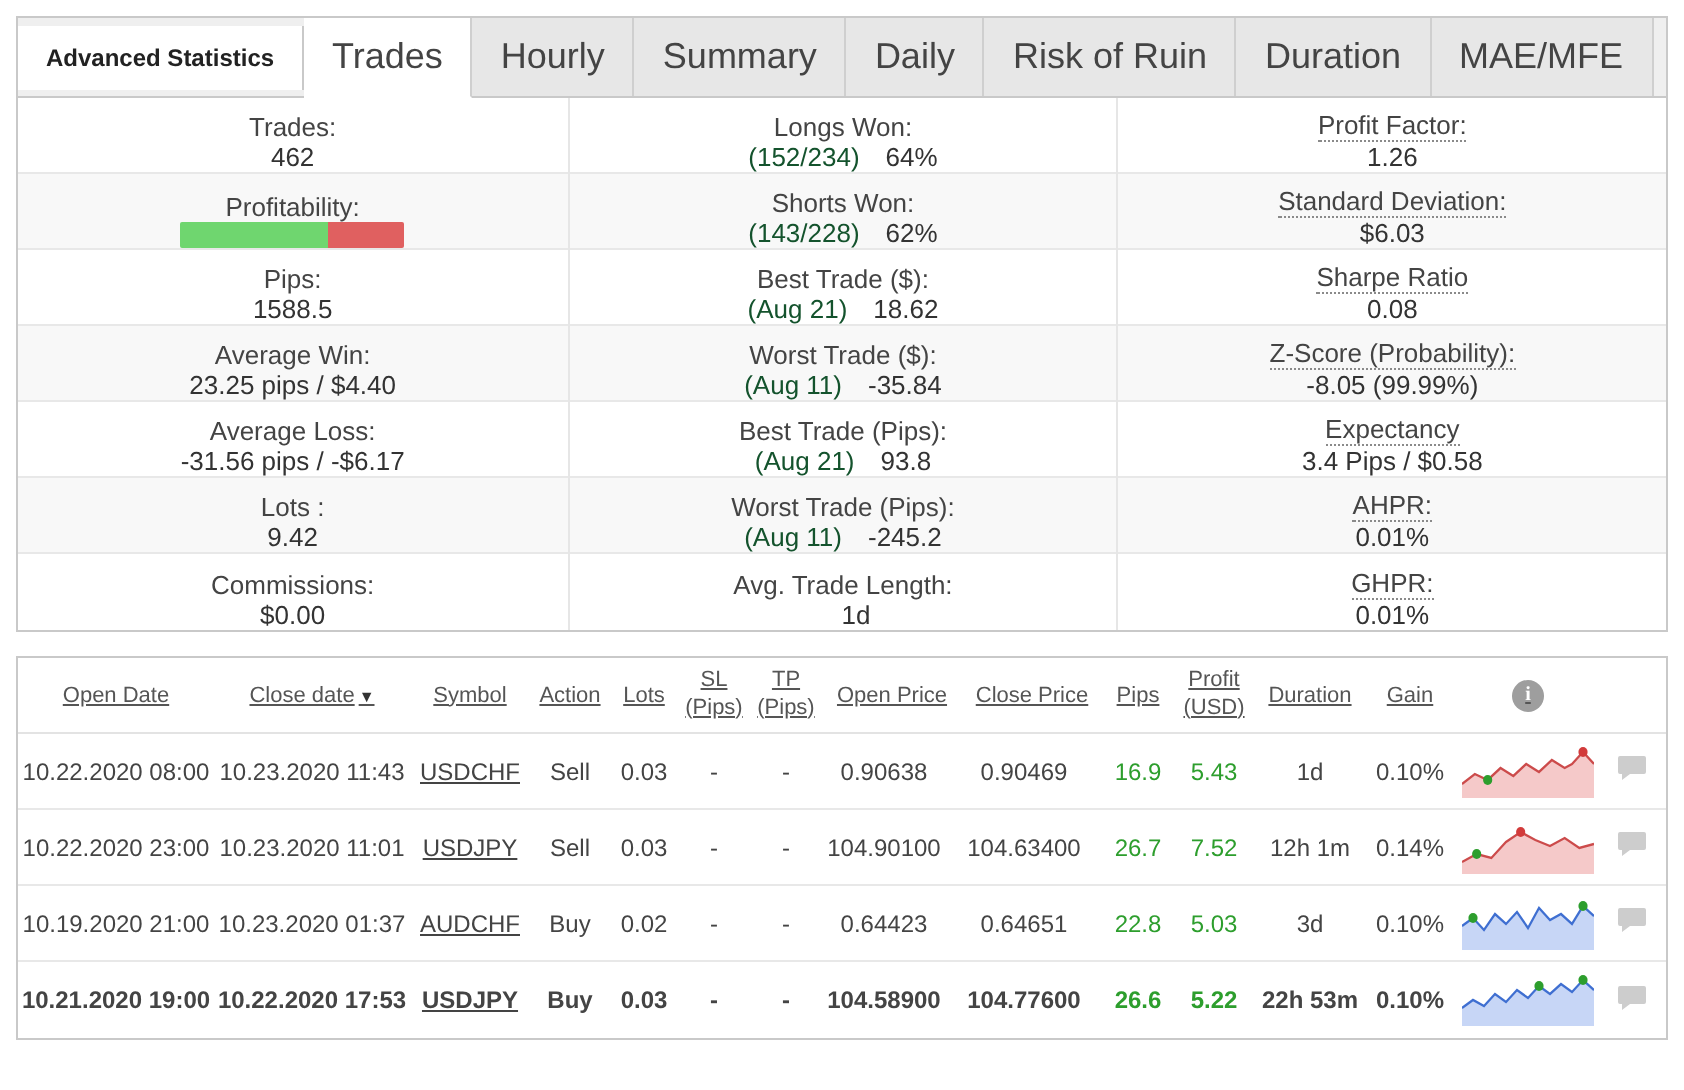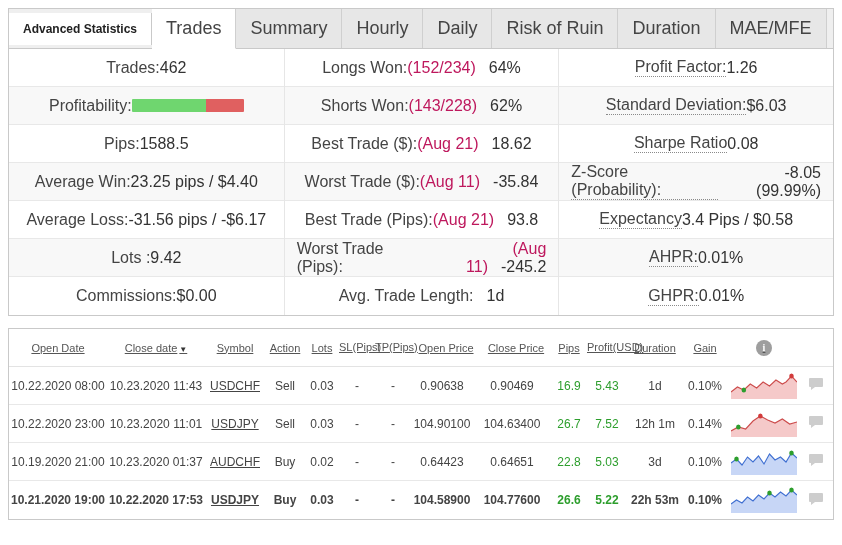--- a/index.html
+++ b/index.html
@@ -14,41 +14,41 @@
               padding: 9px 14px; border-right: 1px solid #c9c9c9; }
   .tab { font-size: 18px; color: #444; padding: 9px 14px; background: #e7e7e7;
          border-right: 1px solid #cfcfcf; cursor: pointer; position: relative; }
   .tab.active { background: #fff; border-bottom: 1px solid #fff; margin-bottom: -1px; }
   .menu-dots { margin-left: auto; align-self: center; padding: 0 12px; color: #9a9a9a;
                font-weight: bold; font-size: 13px; letter-spacing: 1px; cursor: pointer; }
 
   
   .statgrid { display: grid; grid-template-columns: 1fr 1fr 1fr; }
   .statcol + .statcol { border-left: 1px solid #e6e6e6; }
-  .srow { display: flex; justify-content: center; align-items: center;
-          height: 38px; padding: 0 12px; border-bottom: 1px solid #e8e8e8; font-size: 16px; }
+  .srow { display: flex; justify-content: flex-end; align-items: center;
+          height: 38px; padding: 0 12px; border-bottom: 1px solid #e8e8e8; font-size: 13px; flex-direction: column; }
   .srow:nth-child(even) { background: #f8f8f8; }
   .srow:last-child { border-bottom: none; }
   .slabel { color: #444; }
   .slabel.dotted { border-bottom: 1px dotted #8a8a8a; cursor: help; }
   .svalue { color: #333; text-align: right; }
-  .pre { color: #be185d; margin-right: 13px; }
+  .pre { color: #14532d; margin-right: 13px; }
 
   .pbar { width: 112px; height: 13px; display: flex; border-radius: 1px; overflow: hidden; }
   .pbar .g { background: #6fd66f; width: 66%; height: 100%; }
   .pbar .r { background: #e06060; width: 34%; height: 100%; }
 
   
   .thead { display: flex; align-items: center; height: 38px; border-bottom: 1px solid #e3e3e3;
            font-size: 11px; color: #555; text-decoration: underline; }
   .trow  { display: flex; align-items: center; height: 38px; border-bottom: 1px solid #e8e8e8;
            font-size: 12px; color: #444; }
   .trow:last-child { border-bottom: none; font-weight: bold; }
   .cell { flex-shrink: 0; text-align: center; }
-  .two { display: flex; flex-direction: row; line-height: 1.2; }
+  .two { display: flex; flex-direction: column; line-height: 1.2; }
   .c-od{width:98px}.c-cd{width:98px}.c-sym{width:60px}.c-act{width:40px}.c-lot{width:34px}
   .c-sl{width:36px}.c-tp{width:36px}.c-op{width:70px}.c-cp{width:70px}.c-pip{width:36px}
   .c-prf{width:40px}.c-dur{width:56px}.c-gn{width:44px}.c-spk{width:74px}.c-cm{width:30px}
   .c-op,.c-cp { text-align: center; padding-right: 8px; }
   .thead .c-op,.thead .c-cp { text-align: center; padding-right: 0; }
   .green { color: #2d9e2d; }
   .symlink { color: #444; text-decoration: underline; cursor: pointer; }
   .sort { font-size: 8px; color: #333; margin-left: 2px; }
   .info-ic { width: 16px; height: 16px; border-radius: 50%; background: #9e9e9e; color: #fff;
              font-size: 10px; font-weight: bold; line-height: 16px; text-align: center;
@@ -58,22 +58,22 @@
 </style>
 </head>
 <body>
 
 <div class="wrap">
 
   <div class="panel">
     <div class="tabbar">
       <div class="tabtitle">Advanced Statistics</div>
       <div class="tab active">Trades</div>
+      <div class="tab">Hourly</div>
       <div class="tab">Summary</div>
-      <div class="tab">Hourly</div>
       <div class="tab">Daily</div>
       <div class="tab">Risk of Ruin</div>
       <div class="tab">Duration</div>
       <div class="tab">MAE/MFE</div>
     </div>
 
     <div class="statgrid">
 
       <div class="statcol">
         <div class="srow">

